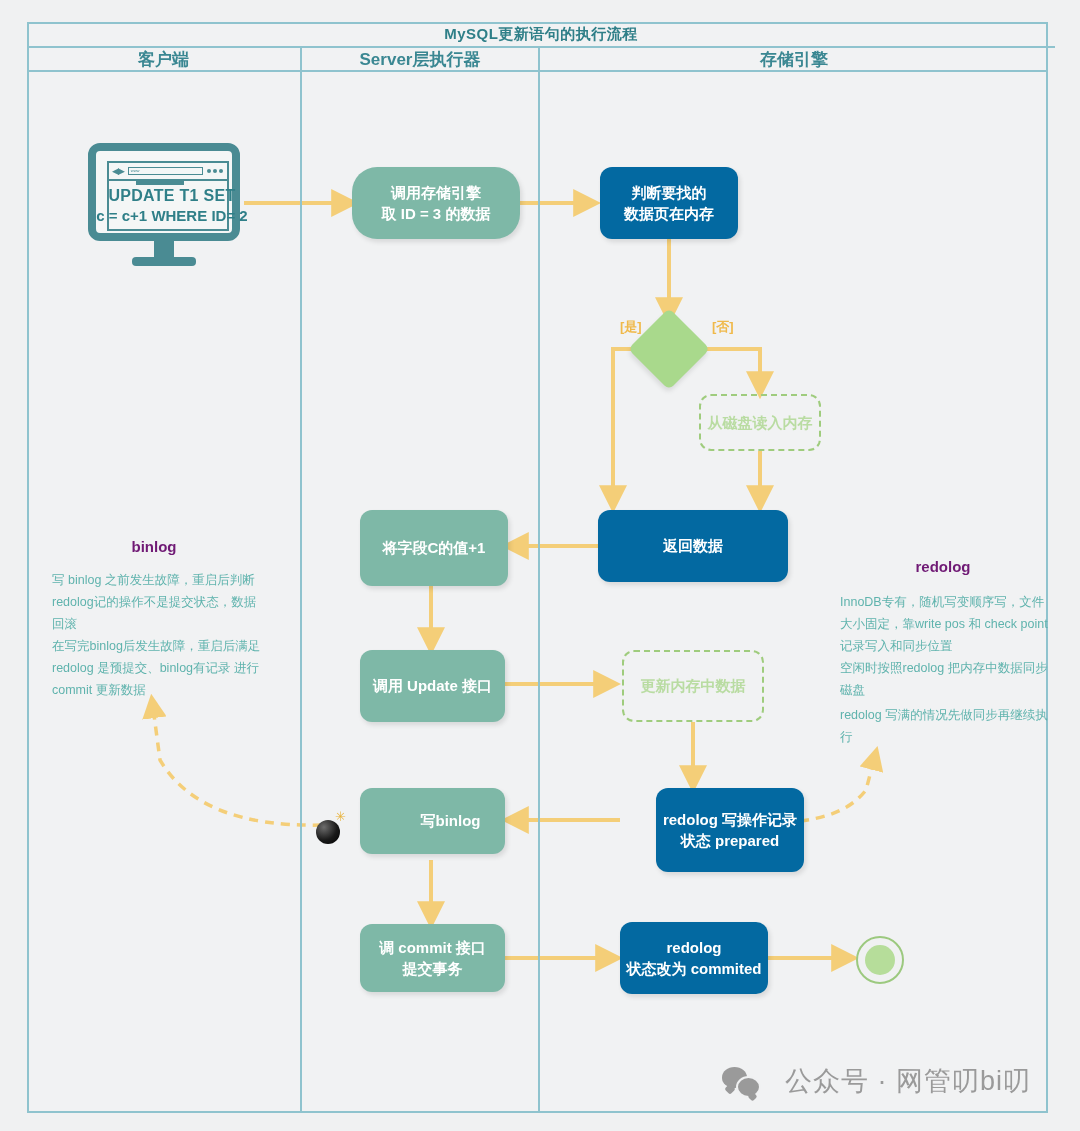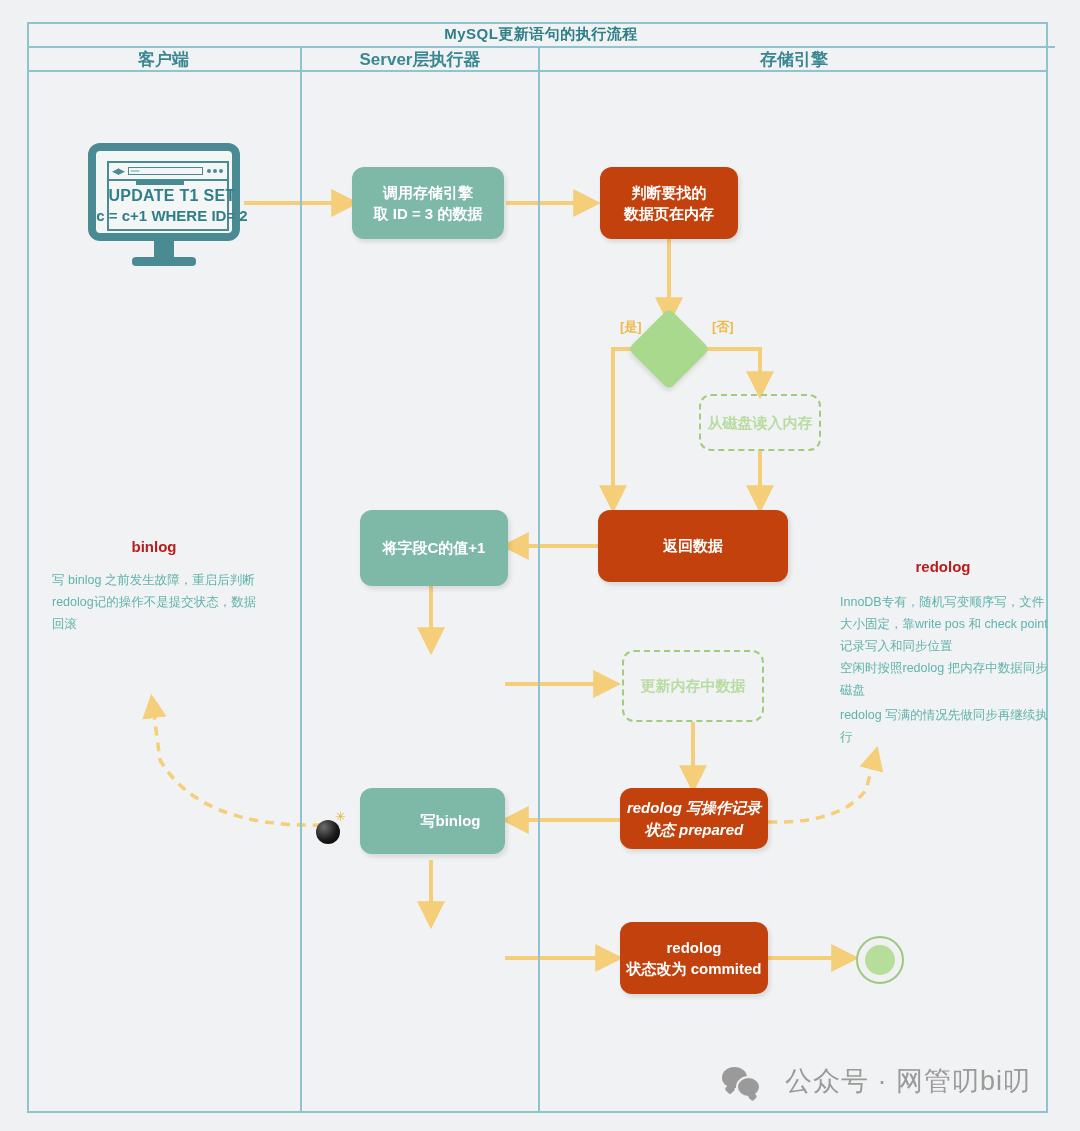--- a/index.html
+++ b/index.html
@@ -47,21 +47,21 @@
   .node{
     position:absolute;box-sizing:border-box;
     display:flex;align-items:center;justify-content:center;
     text-align:center;color:#ffffff;font-weight:bold;
     border-radius:12px;
     line-height:1.42;
     white-space:pre-line;
     box-shadow:2px 3px 5px rgba(0,0,0,0.11);
   }
   .node.teal{background:#7eb8a7;font-size:15px;}
-  .node.green{background:#c2410c;font-size:15px;}
+  .node.green{background:#0369a1;font-size:15px;}
   .node.dashed{
     background:transparent;border:2px dashed #9fcc7d;
     color:#b9dca2;box-shadow:none;font-size:15px;
   }
   .diamond{
     position:absolute;width:58px;height:58px;background:#a9d98c;
     transform:rotate(45deg);border-radius:6px;
     box-shadow:2px 3px 5px rgba(0,0,0,0.10);
   }
   .endnode{
@@ -69,21 +69,21 @@
     border:2px solid #9cc97f;background:#f0f1f2;
     display:flex;align-items:center;justify-content:center;
   }
   .endnode .inner{width:30px;height:30px;border-radius:50%;background:#b6dd9a;}
 
   
   .branch-label{
     position:absolute;color:#f0b94a;font-size:13px;font-weight:bold;
   }
   .side-title{
-    position:absolute;color:#b91c1c;font-size:15px;font-weight:bold;
+    position:absolute;color:#701a75;font-size:15px;font-weight:bold;
     text-align:center;
   }
   .side-text{
     position:absolute;color:#5fb3ad;font-size:12.5px;line-height:1.75;
     white-space:pre-line;
   }
 
   
   .monitor{position:absolute;left:88px;top:143px;width:152px;height:128px;}
   .mon-body{
@@ -228,62 +228,68 @@
           </span>
       </div>
       <div class="mon-tab"></div>
       <div class="sql1">UPDATE T1 SET</div>
       <div class="sql2">c = c+1 WHERE ID= 2</div>
     </div>
     <div class="mon-neck"></div>
     <div class="mon-base"></div>
   </div>
 
-  <div class="node teal" style="left:352px;top:167px;width:152px;height:72px;">调用存储引擎
+  <div class="node teal" style="left:352px;top:167px;width:168px;height:72px;border-radius:25px;">调用存储引擎
 取 ID = 3 的数据</div>
 
   <div class="node green" style="left:600px;top:167px;width:138px;height:72px;">判断要找的
 数据页在内存</div>
 
   <div class="diamond" style="left:640px;top:320px;"></div>
 
   <div class="branch-label" style="left:620px;top:318px;">[是]</div>
   <div class="branch-label" style="left:712px;top:318px;">[否]</div>
 
   <div class="node dashed" style="left:699px;top:394px;width:122px;height:57px;">从磁盘读入内存</div>
 
   <div class="node green" style="left:598px;top:510px;width:190px;height:72px;">返回数据</div>
 
   <div class="node teal" style="left:360px;top:510px;width:148px;height:76px;">将字段C的值+1</div>
 
+  <div class="node teal" style="left:360px;top:650px;width:145px;height:72px;">调用 Update 接口</div>
 
   <div class="node dashed" style="left:622px;top:650px;width:142px;height:72px;">更新内存中数据</div>
 
-  <div class="node green" style="left:620px;top:788px;width:148px;height:61px;font-style:italic;">redolog 写操作记录
+  <div class="node green" style="left:656px;top:788px;width:148px;height:84px;">redolog 写操作记录
 状态 prepared</div>
 
   <div class="node teal" style="left:360px;top:788px;width:145px;height:66px;padding-left:36px;">写binlog</div>
 
+  <div class="node teal" style="left:360px;top:924px;width:145px;height:68px;">调 commit 接口
+提交事务</div>
 
   <div class="node green" style="left:620px;top:922px;width:148px;height:72px;">redolog
 状态改为 commited</div>
 
   <div class="endnode" style="left:856px;top:936px;">
     <div class="inner"></div>
   </div>
 
   <div class="bomb">
     <div class="bomb-ball"></div>
     <div class="bomb-fuse">✳</div>
   </div>
 
   <div class="side-title" style="left:64px;top:538px;width:180px;">binlog</div>
   <div class="side-text" style="left:52px;top:570px;width:212px;">写 binlog 之前发生故障，重启后判断
 redolog记的操作不是提交状态，数据
 回滚</div>
+  <div class="side-text" style="left:52px;top:636px;width:212px;">在写完binlog后发生故障，重启后满足
+redolog 是预提交、binlog有记录 进行
+commit 更新数据</div>
 
   <div class="side-title" style="left:860px;top:558px;width:166px;">redolog</div>
   <div class="side-text" style="left:840px;top:658px;width:208px;">空闲时按照redolog 把内存中数据同步
 磁盘</div>
   <div class="side-text" style="left:840px;top:592px;width:208px;">InnoDB专有，随机写变顺序写，文件
 大小固定，靠write pos 和 check point
 记录写入和同步位置</div>
   <div class="side-text" style="left:840px;top:705px;width:208px;">redolog 写满的情况先做同步再继续执
 行</div>
 

